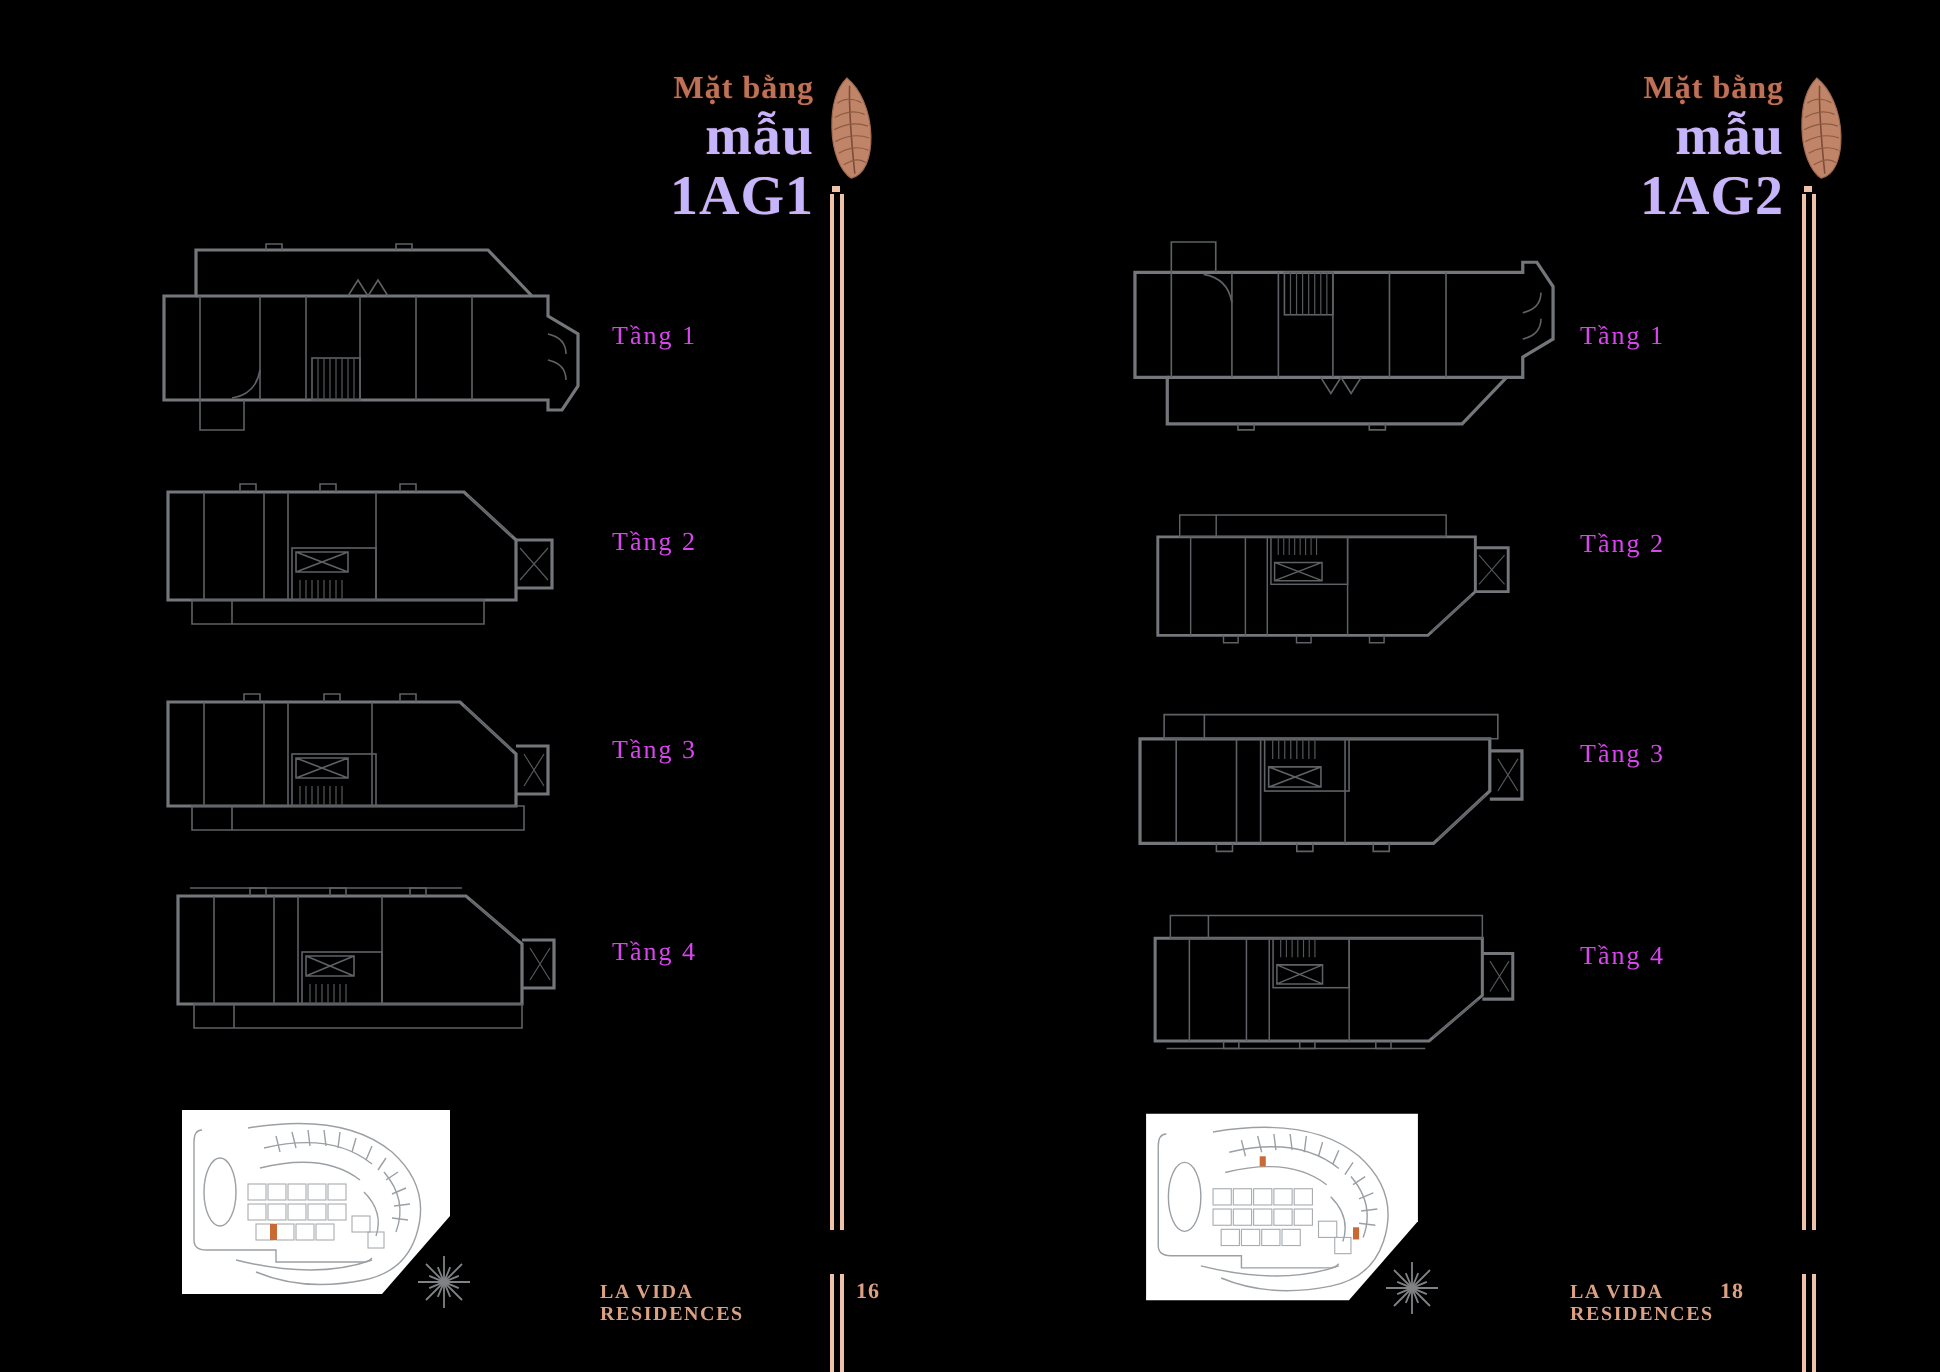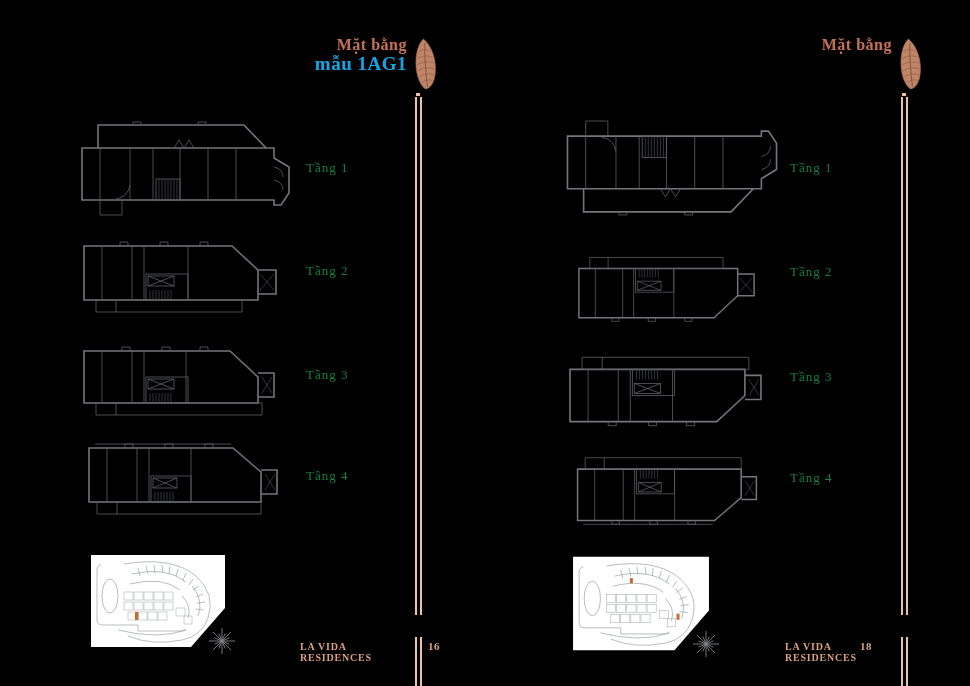--- a/index.html
+++ b/index.html
@@ -3,27 +3,27 @@
 <meta charset="utf-8">
 <style>
   html,body{margin:0;padding:0;background:#000;}
   #canvas{position:relative;width:970px;height:686px;background:#000;overflow:hidden;
           font-family:"Liberation Serif", serif;padding-left:32px;}
   .abs{position:absolute;}
   
   .title-block{width:112px;text-align:right;line-height:1.1;}
   .t1{font-size:16px;font-weight:bold;color:#bd7257;letter-spacing:.5px;
       text-shadow:0 0 1px rgba(70,25,10,.9);}
-  .t2{font-size:19px;font-weight:bold;color:#0ea5e9;letter-spacing:.5px;
+  .t2{font-size:28px;font-weight:bold;color:#c4b5fd;letter-spacing:.5px;
       text-shadow:0 0 1px rgba(70,25,10,.9);}
   
   .vline{width:7px;border-left:2px solid #eec2a8;border-right:2px solid #eec2a8;box-sizing:border-box;}
   .vcap{width:4px;height:3px;background:#eec2a8;}
   
-  .floor-label{font-size:13px;color:#15803d;letter-spacing:1px;}
+  .floor-label{font-size:13px;color:#d946ef;letter-spacing:1px;}
   
   .brand{font-size:10px;font-weight:bold;color:#dca083;letter-spacing:.8px;width:110px;text-align:left;}
   .pagenum{font-size:11px;font-weight:bold;color:#dca083;letter-spacing:.5px;}
   
   .walls{stroke:#73767a;stroke-width:1.6;fill:none;stroke-linejoin:miter;}
   .inner{stroke:#5e6165;stroke-width:.8;fill:none;}
   .hatch{stroke:#54575b;stroke-width:.6;fill:none;}
   
   .panel{fill:#ffffff;}
   .plan-lines{stroke:#9ba0a4;stroke-width:.7;fill:none;}
@@ -170,20 +170,21 @@
   <svg class="abs" style="left:206px;top:625px;" width="32" height="32">
       <use href="#compass"></use>
     </svg>
 
   <div class="abs brand" style="left:300px;top:641px;">LA VIDA RESIDENCES</div>
   <div class="abs vline" style="left:415px;top:637px;height:49px;"></div>
   <div class="abs pagenum" style="left:428px;top:640px;">16</div>
 
   <div class="abs title-block" style="left:780px;top:36px;">
     <div class="t1">Mặt bằng</div>
+    <div class="t2">mẫu 1AG2</div>
   </div>
   <svg class="abs" style="left:897px;top:38px;transform:rotate(-6deg);" width="26" height="52">
       <use href="#feather"></use>
     </svg>
   <div class="abs vcap" style="left:902px;top:93px;"></div>
   <div class="abs vline" style="left:901px;top:97px;height:518px;"></div>
 
   <svg class="abs" style="left:563px;top:118px;" width="217" height="102" viewBox="0 0 214 101">
       <use href="#plan1" transform="translate(0,101) scale(1,-1)"></use>
     </svg>

